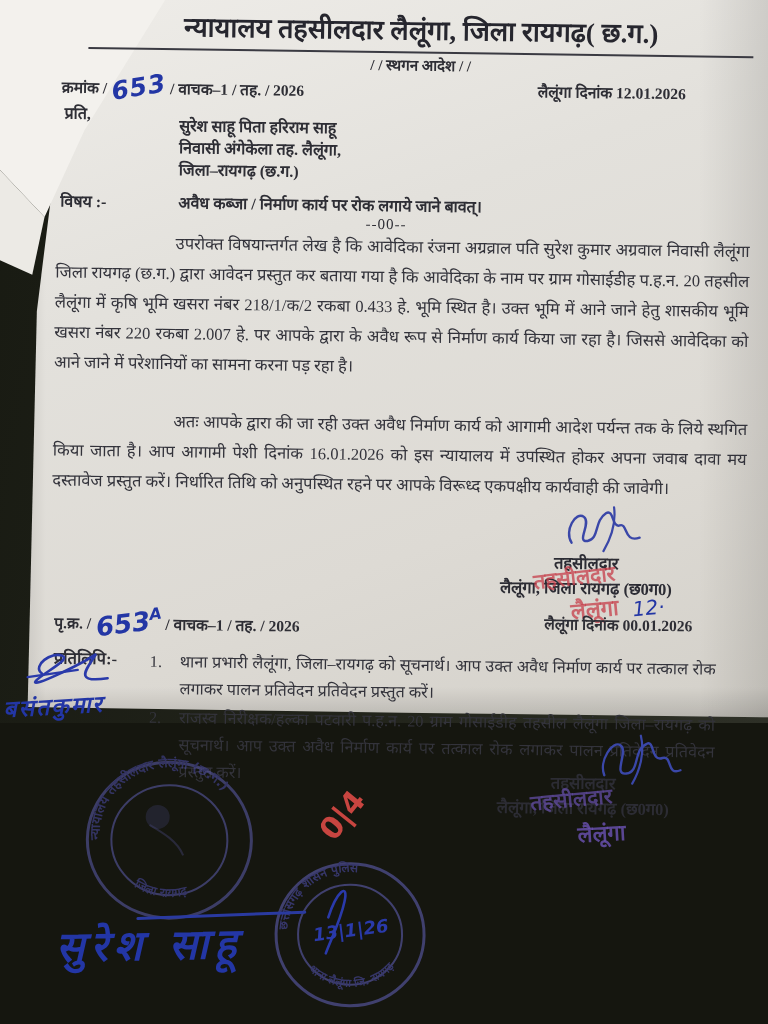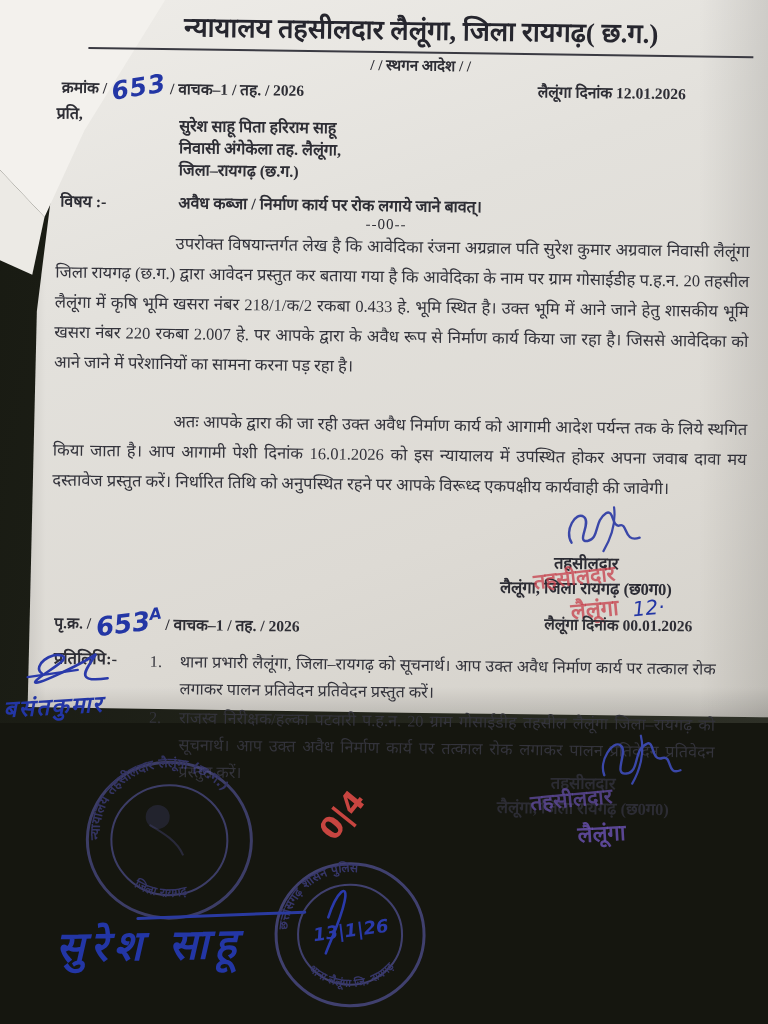--- a/index.html
+++ b/index.html
@@ -26,21 +26,21 @@
   .content{position:absolute;inset:0;transform:rotate(.8deg);transform-origin:380px 80px;
            color:#2e2e35;font-size:16px;}
   .abs{position:absolute;}
   .hdr{left:88px;top:10px;width:665px;text-align:center;font-size:27px;font-weight:bold;
        color:#26262e;border-bottom:2.5px solid #3a3a42;padding-bottom:4px;}
   .ordertype{left:88px;top:54px;width:665px;text-align:center;font-size:15px;font-weight:bold;}
   .refrow{left:62px;top:74px;width:690px;font-size:15.5px;font-weight:bold;}
   .dateline1{left:538px;top:78px;font-size:15.5px;font-weight:bold;}
   .hand{font-family:"DejaVu Sans",sans-serif;font-style:italic;color:#2336a5;}
   .ref-hand{display:inline-block;font-size:25px;transform:rotate(-10deg) translateY(2px);letter-spacing:1px;}
-  .to-label{left:57px;top:106px;font-weight:bold;}
+  .to-label{left:65px;top:106px;font-weight:bold;}
   .addr{left:180px;top:118px;font-weight:bold;line-height:22px;font-size:16px;}
   .subj-label{left:62px;top:194px;font-weight:bold;}
   .subj{left:180px;top:194px;font-weight:bold;font-size:16px;}
   .sep{left:88px;top:216px;width:600px;text-align:center;font-size:15px;letter-spacing:1px;}
   .para{left:58px;width:694px;text-align:justify;line-height:30px;font-size:16.5px;
         text-indent:120px;color:#33333b;}
   .p1{top:232px;} .p2{top:410px;}
   .signblk{width:330px;text-align:center;font-weight:bold;font-size:16.5px;color:#2c2c34;}
   .sb1{left:428px;top:548px;} .sb2{left:428px;top:768px;}
   .sigline{line-height:25px;}

